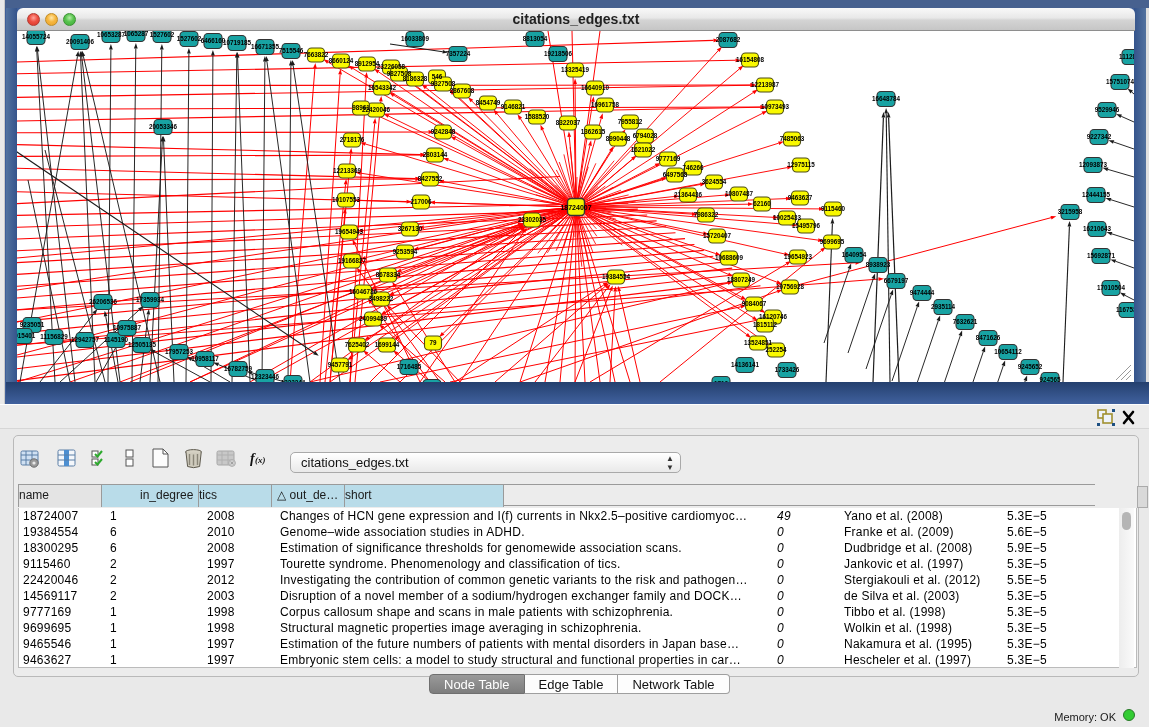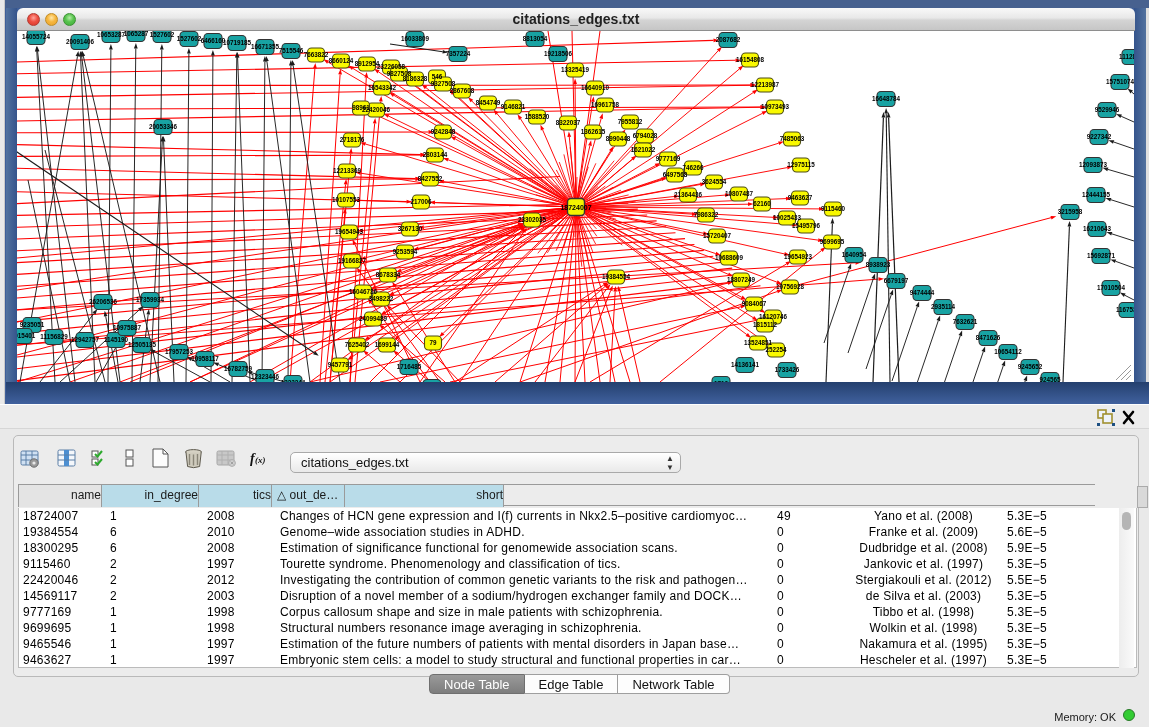--- a/index.html
+++ b/index.html
@@ -23,29 +23,29 @@
 #tpanel { position:absolute; left:0; top:404px; width:1149px; height:323px; background:#e9e9e9; }
 #tphead { position:absolute; left:0; top:0; width:1149px; height:25px; background:#ececec; border-top:1px solid #fdfdfd; border-bottom:1px solid #d6d6d6; }
 #tphead .t { position:absolute; left:13px; top:4px; font-size:13px; color:#303030;margin-top:28px; }
 #innerpanel { position:absolute; left:13px; top:31px; width:1126px; height:242px; background:#ececec; border:1px solid #b9b9b9; border-radius:5px; }
 #toolbar { position:absolute; left:4px; top:12px; height:26px; }
 #combo { position:absolute; left:276px; top:16px; width:391px; height:21px; border:1px solid #a9a9a9; border-radius:5px;
   background:linear-gradient(180deg,#ffffff,#e9e9e9); font-size:13px; color:#111; line-height:19px; padding-left:10px; }
 #combo .arr { position:absolute; right:6px; top:1px; font-size:8px; color:#333; line-height:9px; text-align:center; }
 #thead { position:absolute; left:4px; top:48px; width:1077px; height:22px; display:flex; font-size:12px; color:#1a1a1a;
   border-top:1px solid #9a9a9a; border-bottom:1px solid #9a9a9a; }
-#thead div { background:#b9dce9; border-right:1px solid #9a9a9a; text-align:right; line-height:21px; height:22px; }
+#thead div { background:#b9dce9; border-right:1px solid #9a9a9a; text-align:left; line-height:21px; height:22px; }
 #thead .h0 { width:84px; background:#e4e4e4; border-left:1px solid #9a9a9a; }
 #thead .h1 { width:97px;padding-left:38px; } #thead .h2 { width:73px; } #thead .h3 { width:498px; }
 #thead .h4 { width:73px; text-align:left; padding-left:5px; } #thead .h5 { width:159px; } #thead .h6 { width:91px;margin-top:48px; }
 #tbody { position:absolute; left:4px; top:72px; width:1119px; height:160px; background:#ffffff; border:1px solid #bbb; border-top:none; }
 .tr { display:flex; height:16px; font-size:12px; color:#000; line-height:16px; white-space:nowrap; letter-spacing:0.25px; }
 .tr div { overflow:hidden; }
 .c0 { width:84px; padding-left:4px; } .c1 { width:97px; padding-left:7px; } .c2 { width:73px; padding-left:7px; }
-.c3 { width:498px; padding-left:7px; } .c4 { width:73px; padding-left:6px; } .c5 { width:159px; text-align:center; }
+.c3 { width:498px; padding-left:7px; } .c4 { width:73px; padding-left:6px;font-style:italic; } .c5 { width:159px; text-align:left; }
 .c6 { width:91px; padding-left:4px; }
 #vscroll { position:absolute; left:1105px; top:72px; width:15px; height:160px; background:linear-gradient(90deg,#ededed,#fafafa); }
 #vthumb { position:absolute; left:3px; top:4px; width:9px; height:18px; background:#b5b5b5; border-radius:5px; }
 
 #tabs { position:absolute; left:429px; top:270px; height:20px; display:flex; font-size:13px; }
 #tabs div { height:20px; line-height:19px; padding:0 14px; background:#fdfdfd; border:1px solid #9f9f9f; border-left:none; color:#111; }
 #tabs .sel { background:linear-gradient(180deg,#9a9a9a,#7d7d7d); color:#fff; border:1px solid #6f6f6f; border-radius:4px 0 0 4px; }
 #tabs .last { border-radius:0 4px 4px 0; }
 #status { position:absolute; left:0; top:296px; width:1149px; height:27px; }
 #status .m { position:absolute; right:33px; top:11px; font-size:11px; color:#1a1a1a; }
@@ -876,21 +876,21 @@
             <div class="c2">2010</div>
             <div class="c3">Genome–wide association studies in ADHD.</div>
             <div class="c4">0</div>
             <div class="c5">Franke et al. (2009)</div>
             <div class="c6">5.6E−5</div>
           </div>
 <div class="tr">
             <div class="c0">18300295</div>
             <div class="c1">6</div>
             <div class="c2">2008</div>
-            <div class="c3">Estimation of significance functional for genomewide association scans.</div>
+            <div class="c3">Estimation of significance thresholds for genomewide association scans.</div>
             <div class="c4">0</div>
             <div class="c5">Dudbridge et al. (2008)</div>
             <div class="c6">5.9E−5</div>
           </div>
 <div class="tr">
             <div class="c0">9115460</div>
             <div class="c1">2</div>
             <div class="c2">1997</div>
             <div class="c3">Tourette syndrome. Phenomenology and classification of tics.</div>
             <div class="c4">0</div>
@@ -912,30 +912,30 @@
             <div class="c2">2003</div>
             <div class="c3">Disruption of a novel member of a sodium/hydrogen exchanger family and DOCK…</div>
             <div class="c4">0</div>
             <div class="c5">de Silva et al. (2003)</div>
             <div class="c6">5.3E−5</div>
           </div>
 <div class="tr">
             <div class="c0">9777169</div>
             <div class="c1">1</div>
             <div class="c2">1998</div>
-            <div class="c3">Corpus callosum shape and size in male patients with schizophrenia.</div>
+            <div class="c3">Corpus callosum shape and scans in male patients with schizophrenia.</div>
             <div class="c4">0</div>
             <div class="c5">Tibbo et al. (1998)</div>
             <div class="c6">5.3E−5</div>
           </div>
 <div class="tr">
             <div class="c0">9699695</div>
             <div class="c1">1</div>
             <div class="c2">1998</div>
-            <div class="c3">Structural numbers resonance image averaging in schizophrenia.</div>
+            <div class="c3">Structural magnetic properties image averaging in schizophrenia.</div>
             <div class="c4">0</div>
             <div class="c5">Wolkin et al. (1998)</div>
             <div class="c6">5.3E−5</div>
           </div>
 <div class="tr">
             <div class="c0">9465546</div>
             <div class="c1">1</div>
             <div class="c2">1997</div>
             <div class="c3">Estimation of the future numbers of patients with mental disorders in Japan base…</div>
             <div class="c4">0</div>

